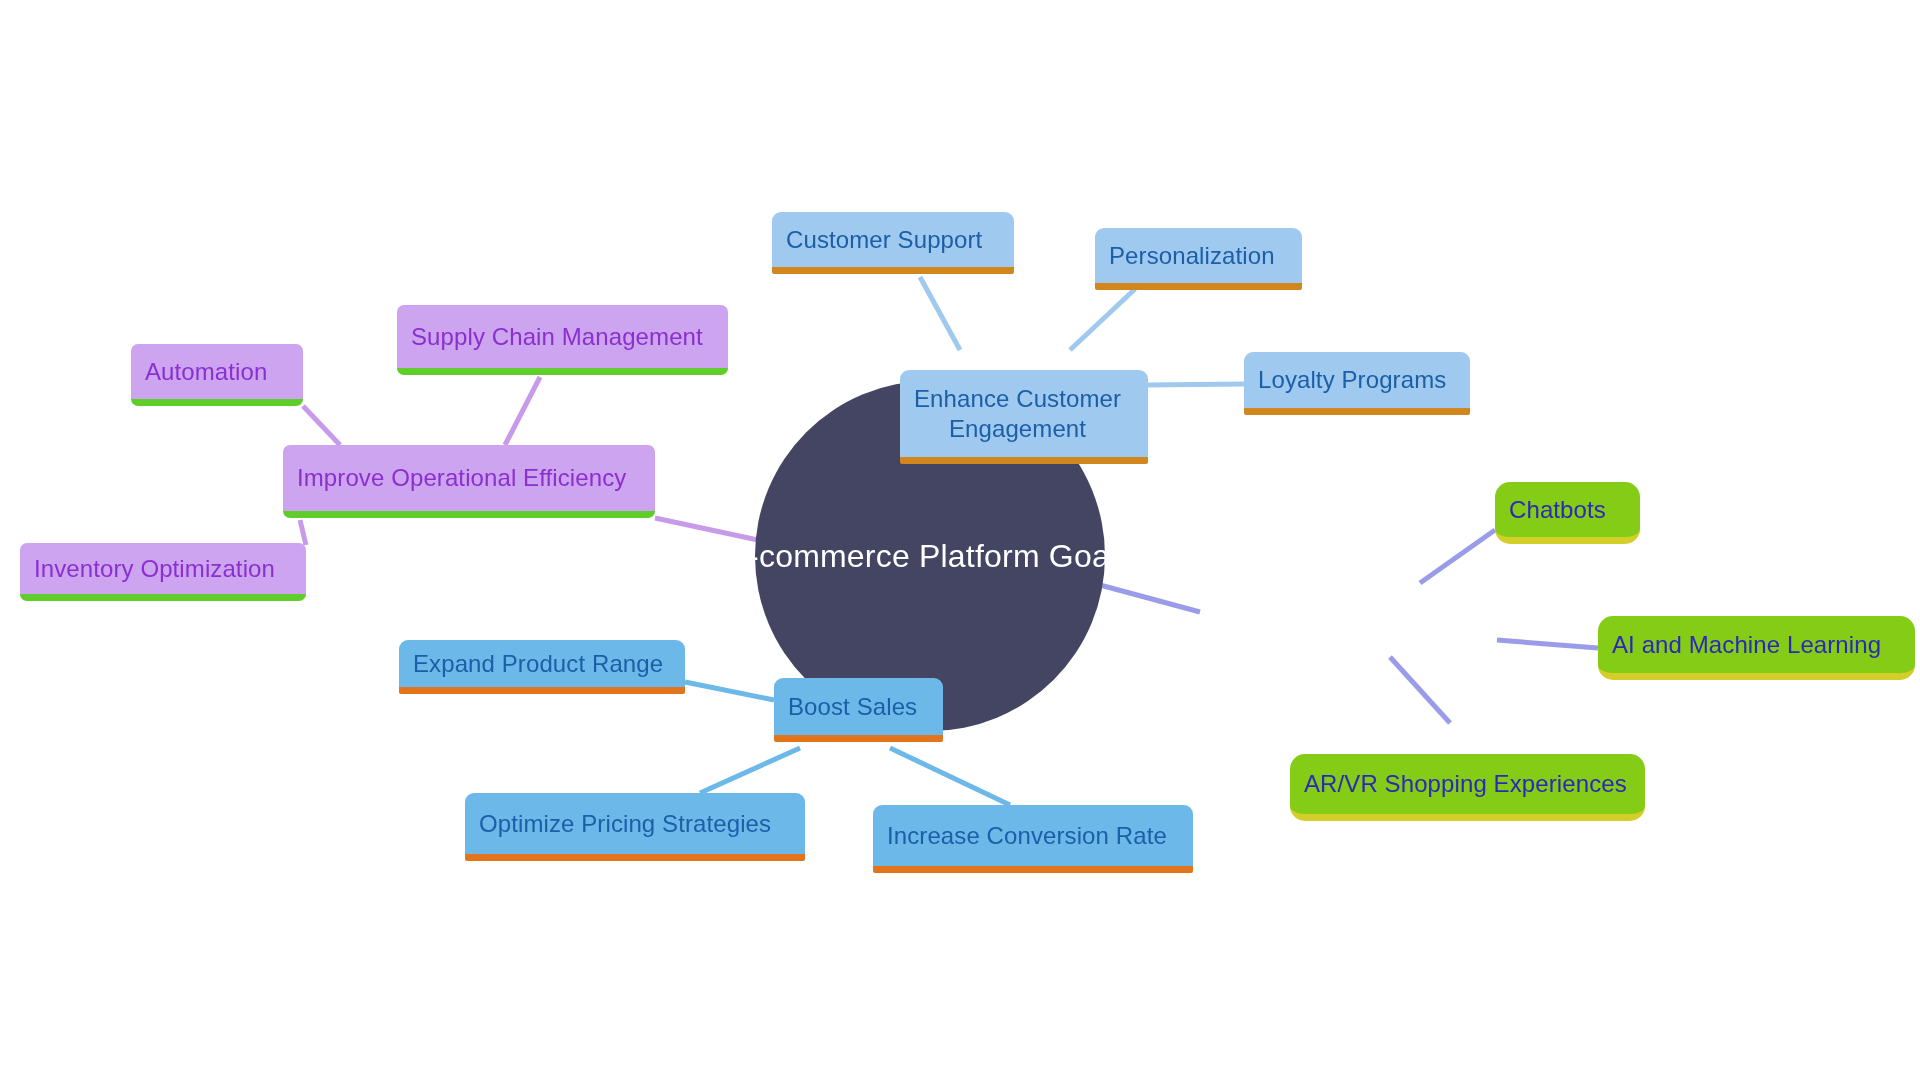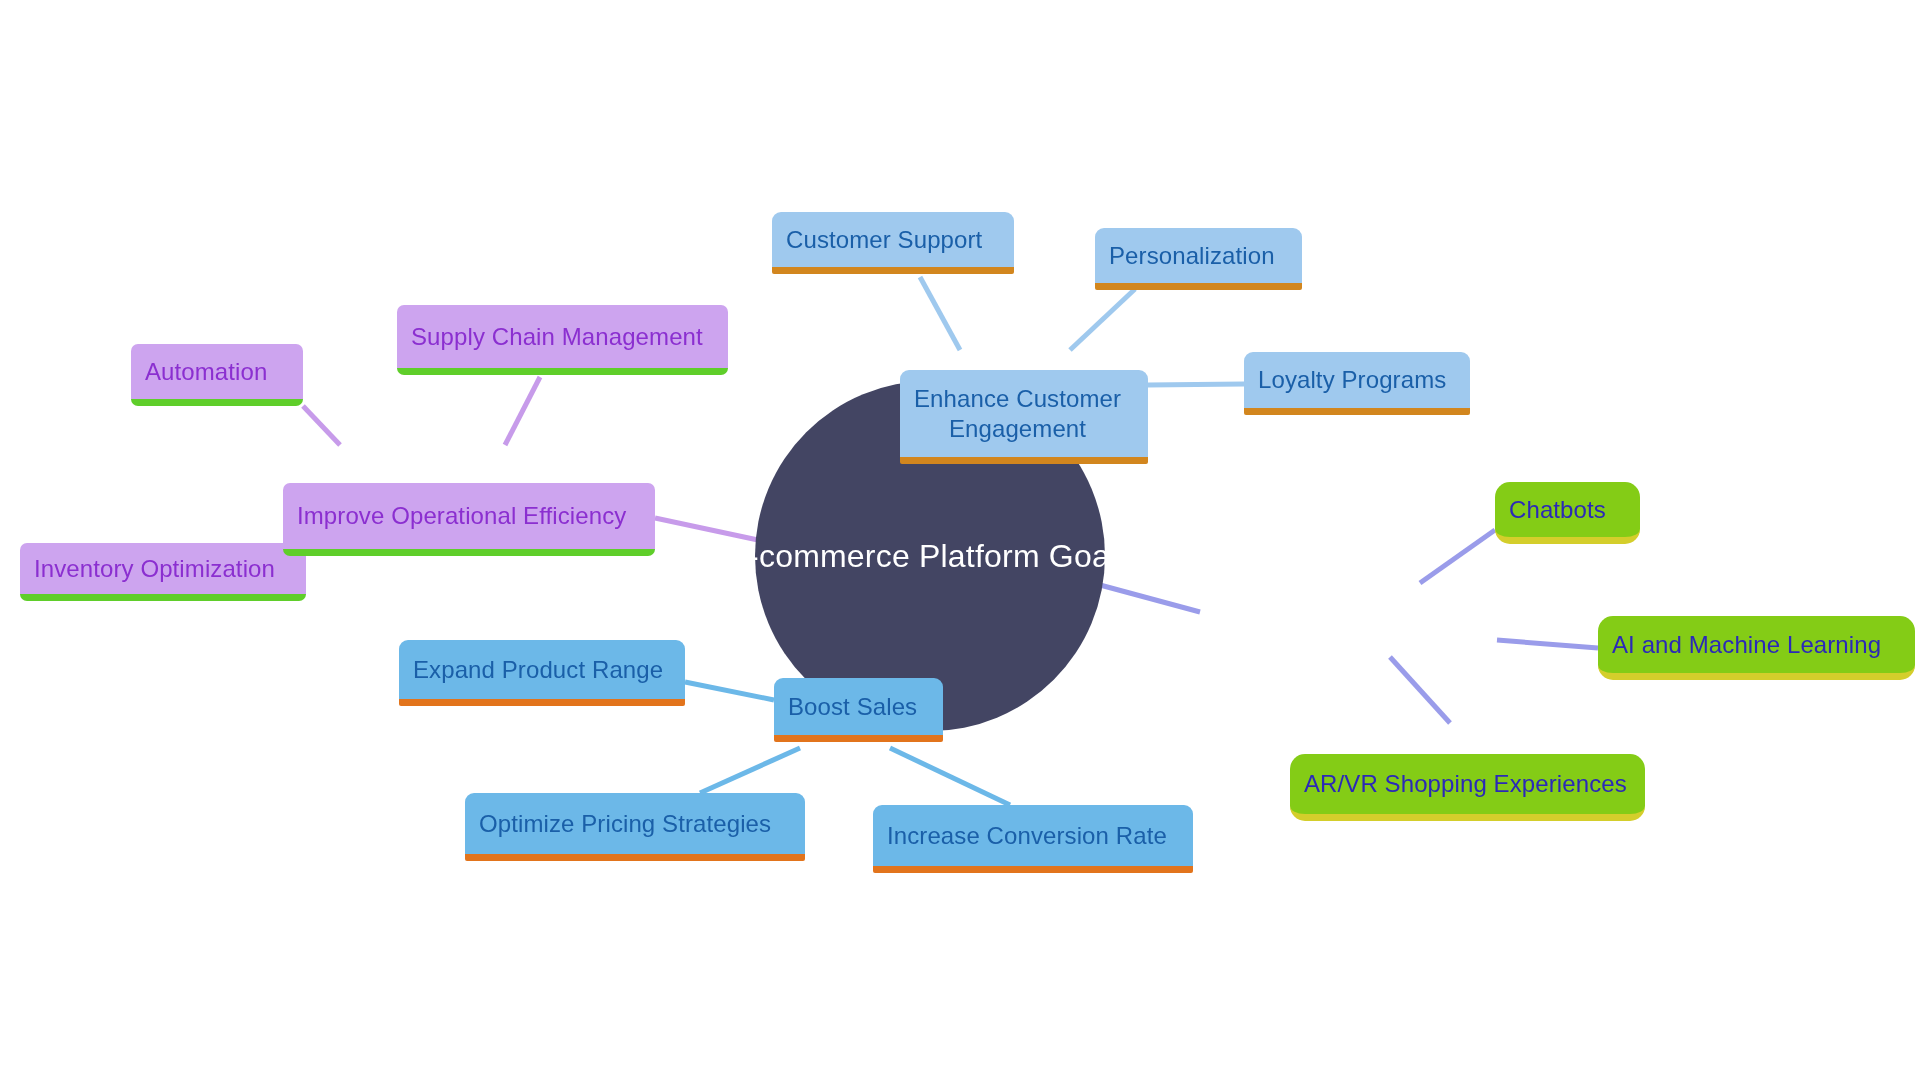--- a/index.html
+++ b/index.html
@@ -139,42 +139,42 @@
   </div>
 
   <div class="node theme-purple" style="left:397px; top:305px; width:331px; height:70px;">
     <span class="node-label">Supply Chain Management</span>
   </div>
 
   <div class="node theme-purple" style="left:20px; top:543px; width:286px; height:58px;">
     <span class="node-label">Inventory Optimization</span>
   </div>
 
-  <div class="node theme-purple" style="left:283px; top:445px; width:372px; height:73px;margin-top:38px;">
+  <div class="node theme-purple" style="left:283px; top:445px; width:372px; height:73px;">
     <span class="node-label">Improve Operational Efficiency</span>
   </div>
 
   <div class="node theme-blue" style="left:772px; top:212px; width:242px; height:62px;">
     <span class="node-label">Customer Support</span>
   </div>
 
   <div class="node theme-blue" style="left:1095px; top:228px; width:207px; height:62px;">
     <span class="node-label">Personalization</span>
   </div>
 
   <div class="node theme-blue" style="left:900px; top:370px; width:248px; height:94px;">
     <span class="node-label">Enhance Customer
 Engagement</span>
   </div>
 
   <div class="node theme-blue" style="left:1244px; top:352px; width:226px; height:63px;">
     <span class="node-label">Loyalty Programs</span>
   </div>
 
-  <div class="node theme-sky" style="left:399px; top:640px; width:286px; height:66px;">
+  <div class="node theme-sky" style="left:399px; top:640px; width:286px; height:54px;">
     <span class="node-label">Expand Product Range</span>
   </div>
 
   <div class="node theme-sky" style="left:774px; top:678px; width:169px; height:64px;">
     <span class="node-label">Boost Sales</span>
   </div>
 
   <div class="node theme-sky" style="left:465px; top:793px; width:340px; height:68px;">
     <span class="node-label">Optimize Pricing Strategies</span>
   </div>

